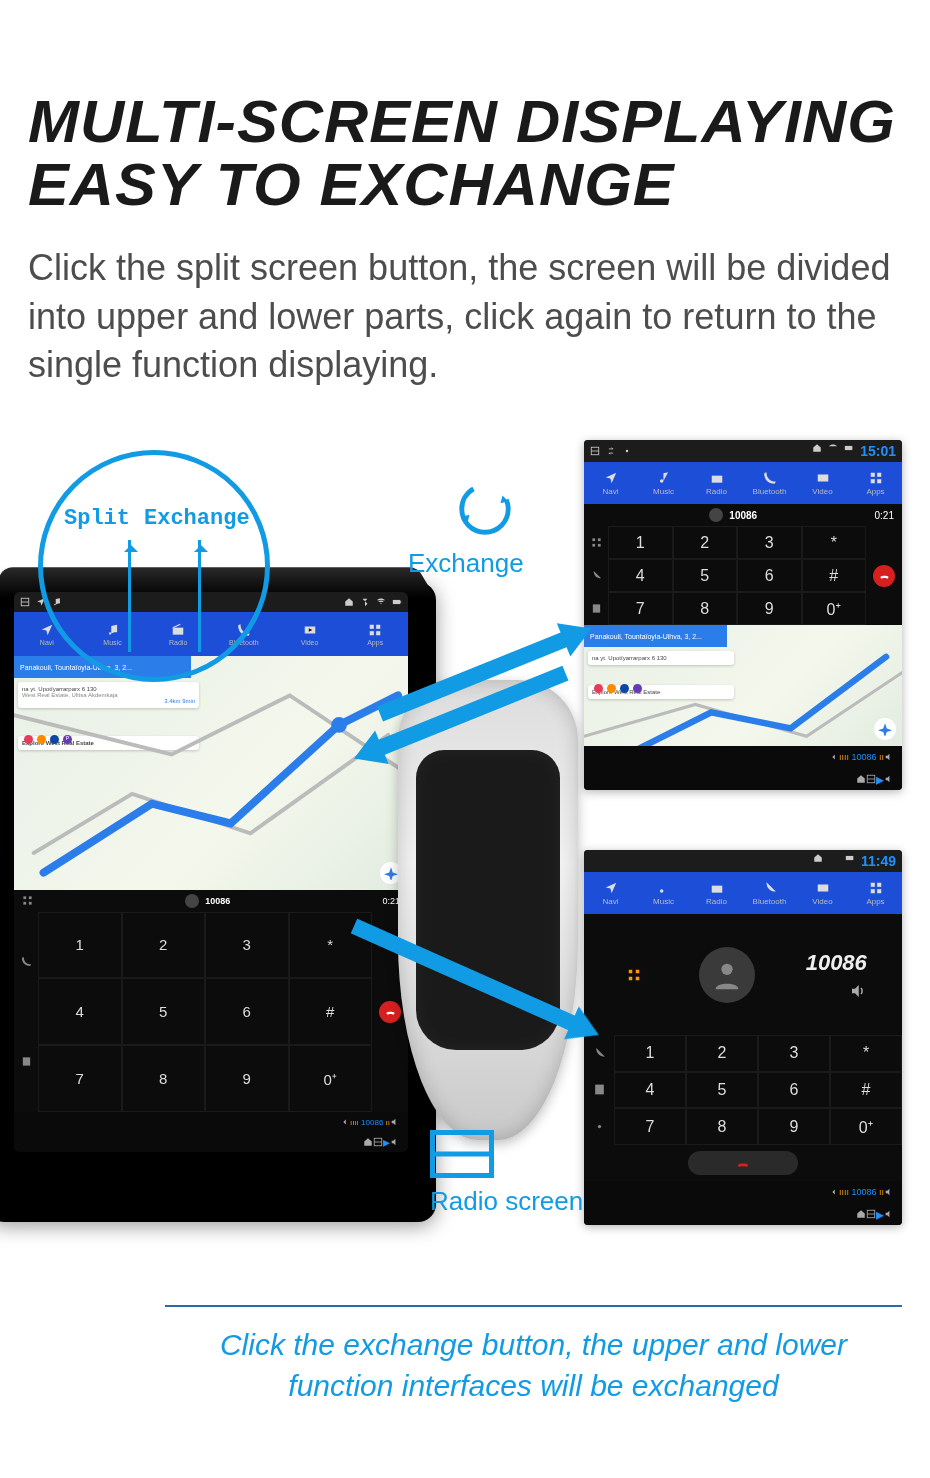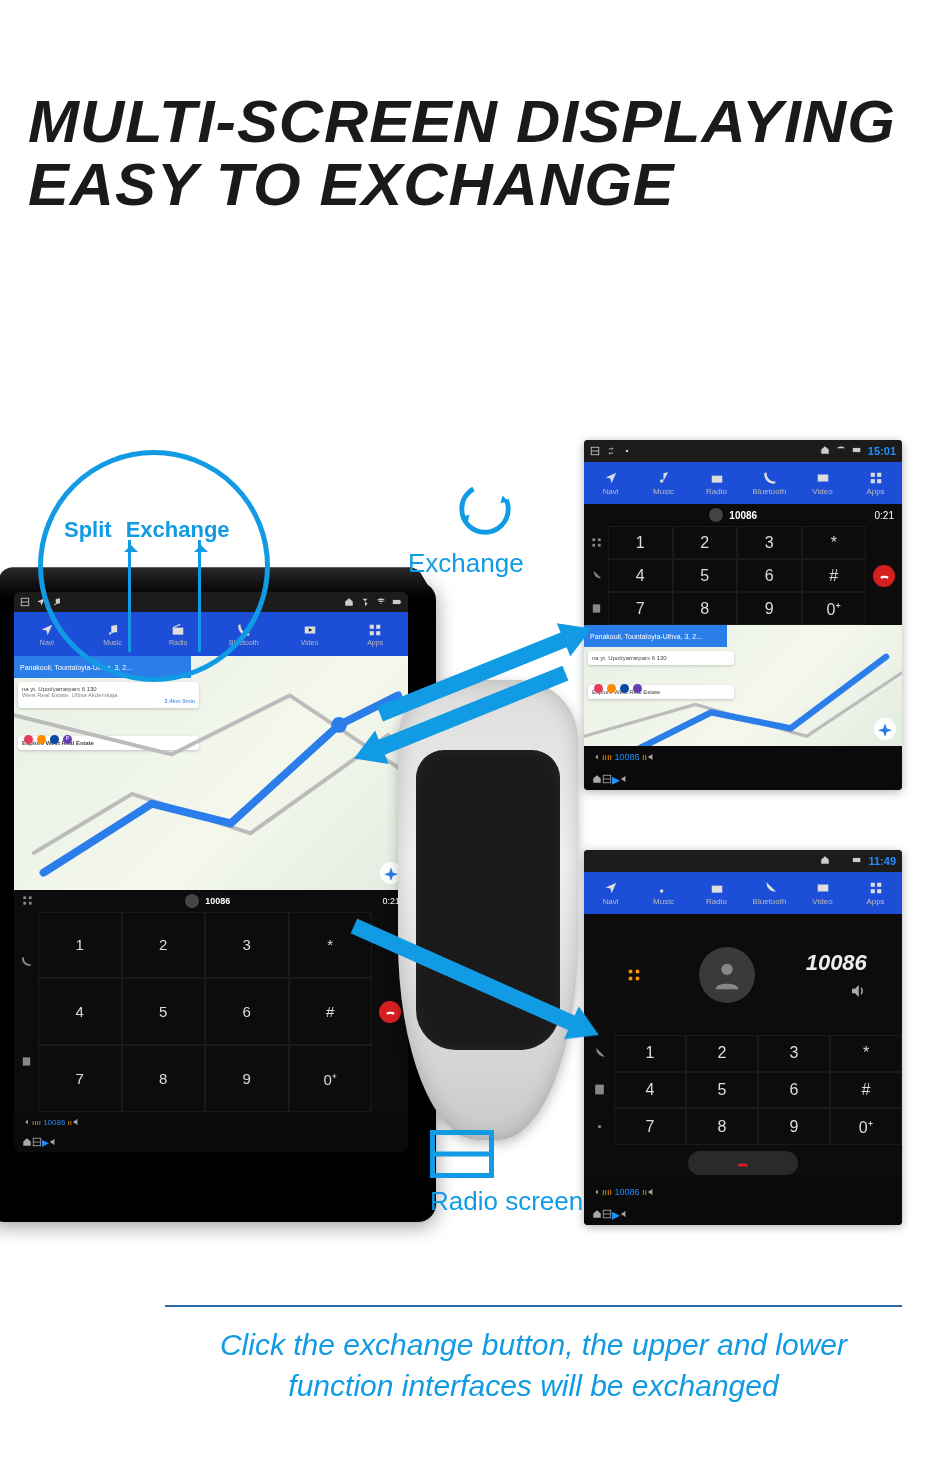--- a/index.html
+++ b/index.html
@@ -73,21 +73,21 @@
 .dial .head .avatar{ width:14px; height:14px; border-radius:50%; background:#444;}
 .dial .body { flex:1; display:flex; }
 .dial .side { width:24px; display:flex; flex-direction:column; justify-content:space-around; align-items:center;}
 .dial .side svg{width:11px;height:11px;fill:#888;}
 .dial .grid { flex:1; display:grid; grid-template-columns:repeat(4,1fr); grid-template-rows:repeat(3,1fr);}
 .dial .grid div{ display:flex; align-items:center; justify-content:center; color:#ddd; font-size:15px; border:1px solid #1a1a1a;}
 .dial .hang { width:36px; display:flex; align-items:center; justify-content:center;}
 .dial .hang .btn{ width:22px; height:22px; border-radius:50%; background:#d62020; display:flex; align-items:center; justify-content:center;}
 .dial .hang svg{width:11px;height:11px;fill:#fff;}
 
-.bbar { height:20px; background:#0a0a0a; display:flex; align-items:center; justify-content:flex-start; padding:0 8px; font-size:8px; color:#aaa;}
+.bbar { height:20px; background:#0a0a0a; display:flex; align-items:center; justify-content:flex-end; padding:0 8px; font-size:8px; color:#aaa;}
 .bbar svg{width:10px;height:10px;fill:#aaa;}
 .bplay{ color:#1e90ff;}
 
 
 .console {
   position:absolute; left:398px; top:680px; width:180px; height:460px;
   background: linear-gradient(180deg,#dcdcdc,#f2f2f2 40%,#c9c9c9);
   border-radius: 60px 60px 80px 80px / 60px 60px 200px 200px;
   box-shadow: inset 0 0 20px rgba(0,0,0,.2), 0 4px 12px rgba(0,0,0,.25);
 }
@@ -101,21 +101,21 @@
 
 
 .mini {
   position:absolute; width:318px;
   background:#111; border-radius:4px; overflow:hidden;
   box-shadow: 0 2px 10px rgba(0,0,0,.3);
   display:flex; flex-direction:column;
 }
 .mini1 { right:28px; top:440px; height:350px;}
 .mini2 { right:28px; top:850px; height:375px;}
-.mini .sbar{font-size:11px; height:22px;}
+.mini .sbar{font-size:14px; height:22px;}
 .mini .navrow{height:42px;}
 .mini .navrow .cell{font-size:8px;}
 .mini .dial .head{font-size:10px;}
 .mini .dial .grid div{font-size:16px;}
 .mini .bbar{height:22px; font-size:9px;}
 .mini .bigdial { flex:1; background:#0c0c0c; display:flex; flex-direction:column;}
 .mini .bigdial .top { flex:1; display:flex; align-items:center; justify-content:space-around; padding:0 10px;}
 .mini .bigdial .avatar { width:56px; height:56px; border-radius:50%; background:#3a3a3a; display:flex; align-items:center; justify-content:center;}
 .mini .bigdial .avatar svg{width:34px;height:34px;fill:#888;}
 .mini .bigdial .num{ font-size:22px; font-weight:bold; font-style:italic; color:#eee;}
@@ -126,21 +126,21 @@
 .mini .bigdial .pad .grid div{display:flex;align-items:center;justify-content:center;color:#ddd;font-size:16px;border:1px solid #1a1a1a;}
 .mini .bigdial .hangrow{height:36px;display:flex;align-items:center;justify-content:center;}
 .mini .bigdial .hangrow .pill{width:110px;height:24px;border-radius:14px;background:#2a2a2a;display:flex;align-items:center;justify-content:center;}
 .mini .bigdial .hangrow svg{width:14px;height:14px;fill:#d62020;}
 
 
 .callout-circle{
   position:absolute; left:38px; top:450px; width:232px; height:232px;
   border: 5px solid #119be4; border-radius:50%; background:rgba(255,255,255,0.0);
 }
-.callout-labels { position:absolute; left:64px; top:517px; display:flex; gap:14px; font-size:22px; font-weight:bold; color:#119be4;}
+.callout-labels { position:absolute; left:64px; top:506px; display:flex; gap:14px; font-size:22px; font-weight:bold; color:#119be4;font-family:Liberation Mono, monospace;}
 .uparrow { position:absolute; width:0; border-left:3px solid #119be4; }
 .uparrow::after{content:"";position:absolute;left:-7px;top:-2px;border:7px solid transparent;border-bottom-color:#119be4;}
 .ua1{ left:128px; top:540px; height:112px;}
 .ua2{ left:198px; top:540px; height:112px;}
 
 .exch-icon{ position:absolute; left:454px; top:478px; width:62px; height:62px; }
 .exch-icon svg{width:62px;height:62px;stroke:#119be4;fill:none;stroke-width:5;}
 .exch-label{position:absolute; left:408px; top:548px; font-size:26px; color:#119be4;}
 
 .split-icon{ position:absolute; left:430px; top:1130px;}
@@ -172,20 +172,21 @@
 .roadsvg .grey{stroke:#bbb;stroke-width:2;}
 </style>
 </head>
 <body>
 
 <div class="header">
   <div class="title">
     <div>MULTI-SCREEN DISPLAYING</div>
     <div>EASY TO EXCHANGE</div>
   </div>
+  <div class="desc">Click the split screen button, the screen will be divided into upper and lower parts, click again to return to the single function displaying.</div>
 </div>
 
 <div class="device-left">
   <div class="screen">
 
     <div class="sbar">
       <span class="t">
         <svg viewBox="0 0 24 24">
             <rect x="3" y="3" width="18" height="18" fill="none" stroke="#ccc" stroke-width="2"></rect>
             <line x1="3" y1="12" x2="21" y2="12" stroke="#ccc" stroke-width="2"></line>

